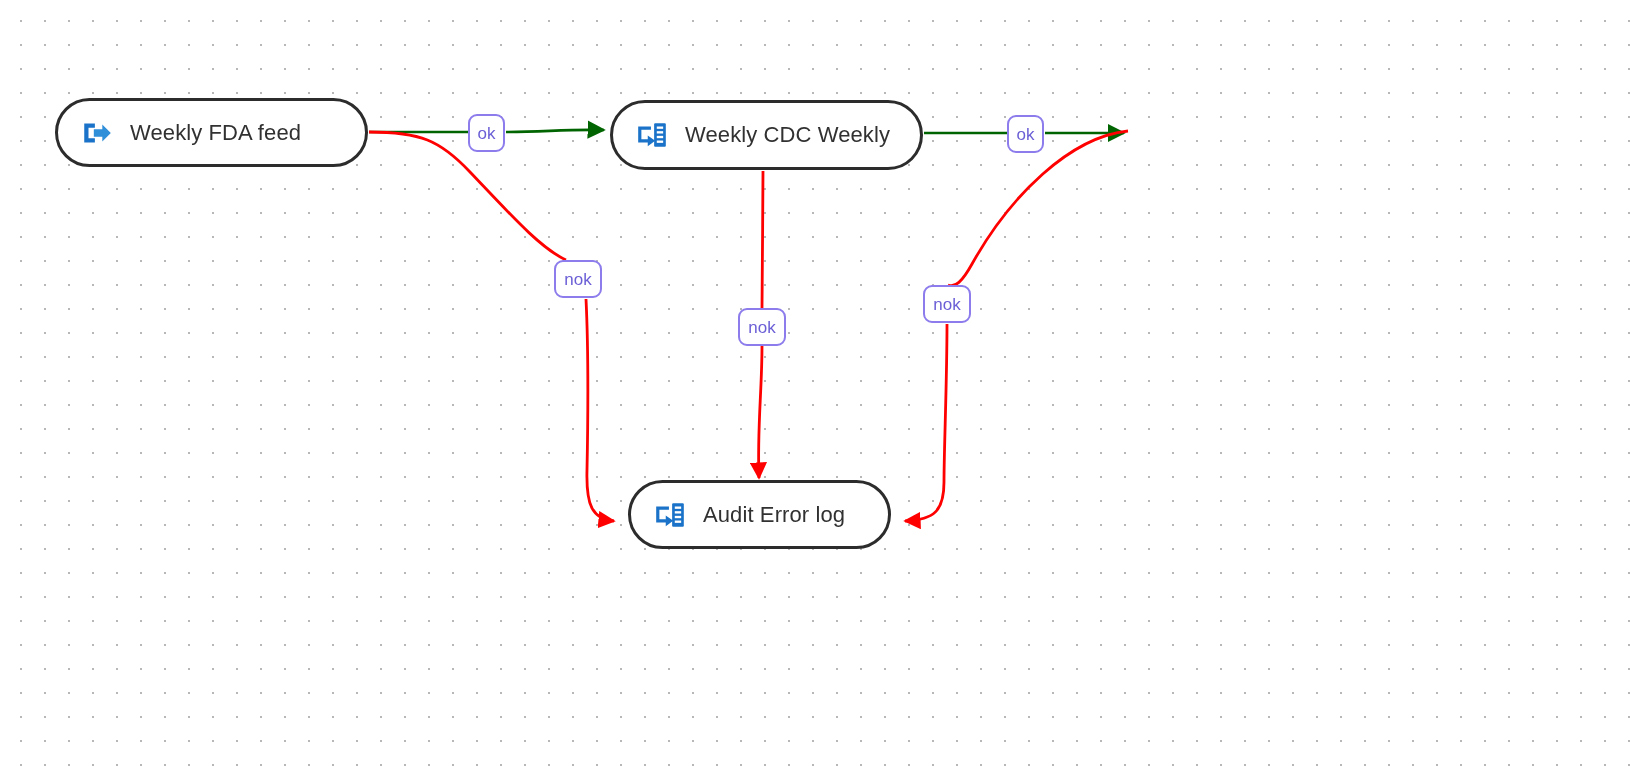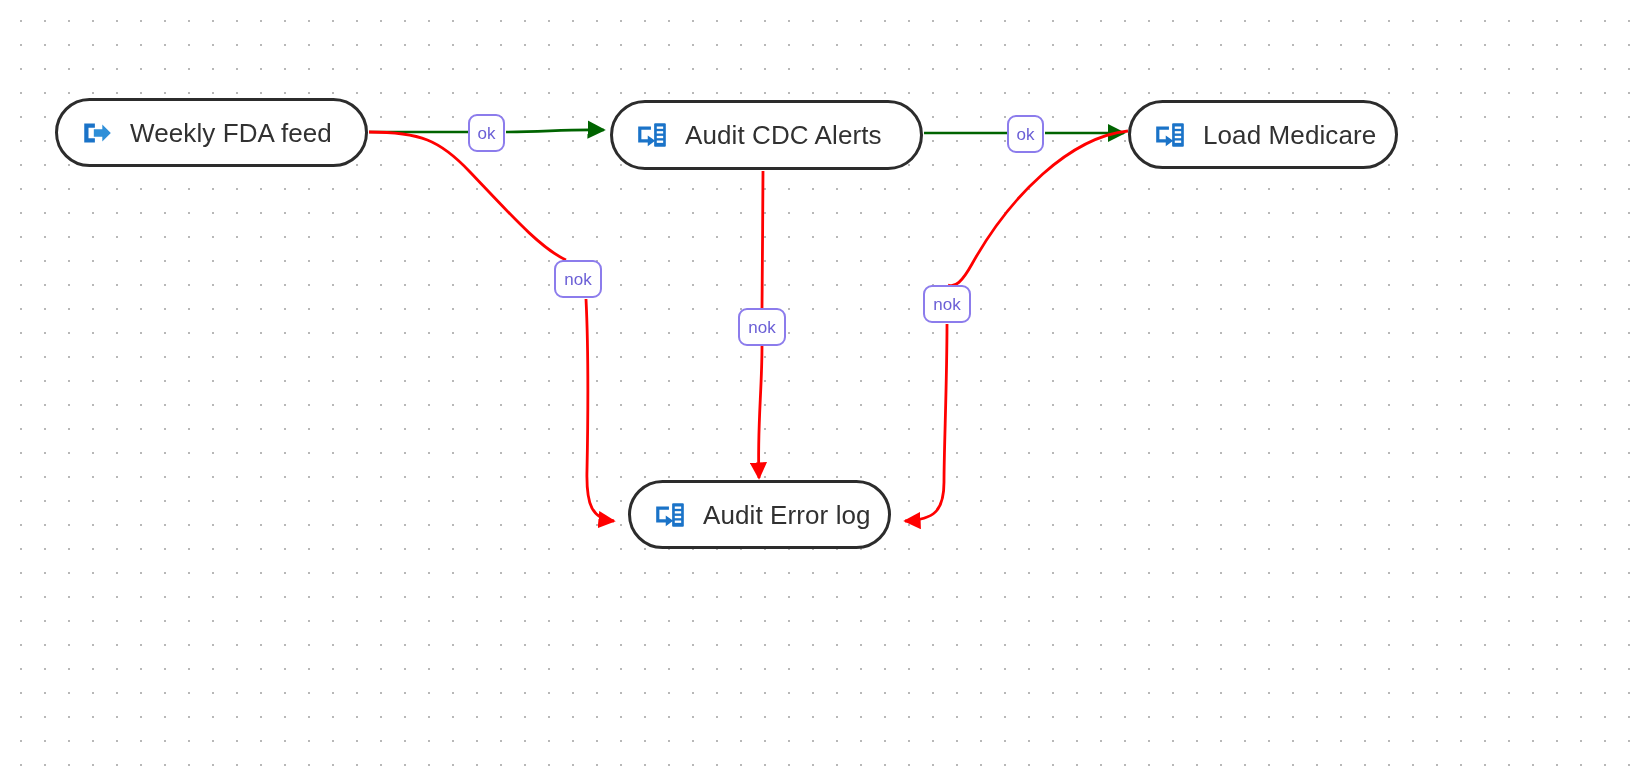--- a/index.html
+++ b/index.html
@@ -26,21 +26,21 @@
     box-sizing:border-box;
     display:flex;align-items:center;
     background:#ffffff;
     border:3.2px solid #2c2c2c;
     border-radius:999px;
     padding:0 26px 0 22px;
     gap:16px;
     white-space:nowrap;
   }
   .node-label{
-    font-size:26px;
+    font-size:22px;
     color:#313131;
     letter-spacing:0.1px;
     line-height:1;
   }
   .node-icon{
     flex:0 0 auto;
     width:34px;height:34px;
     display:block;
   }
   .edge-label{
@@ -107,34 +107,23 @@
 
   <div class="node" style="left:610px;top:100px;width:313px;height:70px;">
     <svg class="node-icon" viewBox="0 0 32 32">
       <rect x="18" y="5" width="11" height="22" rx="1" fill="#1a73c8"></rect>
       <rect x="20.5" y="8" width="6" height="2.2" fill="#ffffff"></rect>
       <rect x="20.5" y="12.4" width="6" height="2.2" fill="#ffffff"></rect>
       <rect x="20.5" y="16.8" width="6" height="2.2" fill="#ffffff"></rect>
       <rect x="20.5" y="21.2" width="6" height="2.2" fill="#ffffff"></rect>
       <path d="M3 8 L15 8 L15 11 L6 11 L6 20 L12 20 L12 16.5 L19 21.5 L12 26.5 L12 23 L3 23 Z" fill="#1a73c8"></path>
     </svg>
-    <span class="node-label">Audit CDC Alerts</span>
+    <span class="node-label">Weekly CDC Weekly</span>
   </div>
 
-  <div class="node" style="left:1128px;top:100px;width:270px;height:69px;">
-    <svg class="node-icon" viewBox="0 0 32 32">
-      <rect x="18" y="5" width="11" height="22" rx="1" fill="#1a73c8"></rect>
-      <rect x="20.5" y="8" width="6" height="2.2" fill="#ffffff"></rect>
-      <rect x="20.5" y="12.4" width="6" height="2.2" fill="#ffffff"></rect>
-      <rect x="20.5" y="16.8" width="6" height="2.2" fill="#ffffff"></rect>
-      <rect x="20.5" y="21.2" width="6" height="2.2" fill="#ffffff"></rect>
-      <path d="M3 8 L15 8 L15 11 L6 11 L6 20 L12 20 L12 16.5 L19 21.5 L12 26.5 L12 23 L3 23 Z" fill="#1a73c8"></path>
-    </svg>
-    <span class="node-label">Load Medicare</span>
-  </div>
 
   <div class="node" style="left:628px;top:480px;width:263px;height:69px;">
     <svg class="node-icon" viewBox="0 0 32 32">
       <rect x="18" y="5" width="11" height="22" rx="1" fill="#1a73c8"></rect>
       <rect x="20.5" y="8" width="6" height="2.2" fill="#ffffff"></rect>
       <rect x="20.5" y="12.4" width="6" height="2.2" fill="#ffffff"></rect>
       <rect x="20.5" y="16.8" width="6" height="2.2" fill="#ffffff"></rect>
       <rect x="20.5" y="21.2" width="6" height="2.2" fill="#ffffff"></rect>
       <path d="M3 8 L15 8 L15 11 L6 11 L6 20 L12 20 L12 16.5 L19 21.5 L12 26.5 L12 23 L3 23 Z" fill="#1a73c8"></path>
     </svg>

